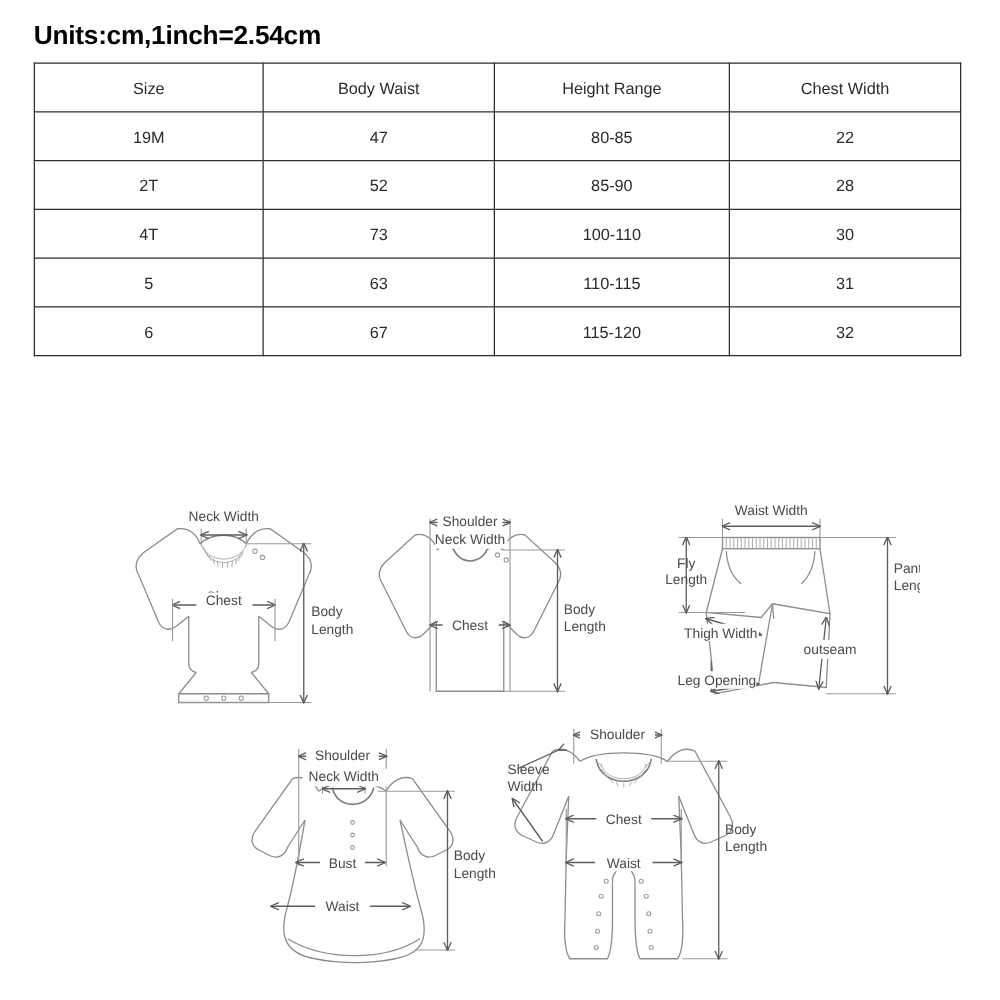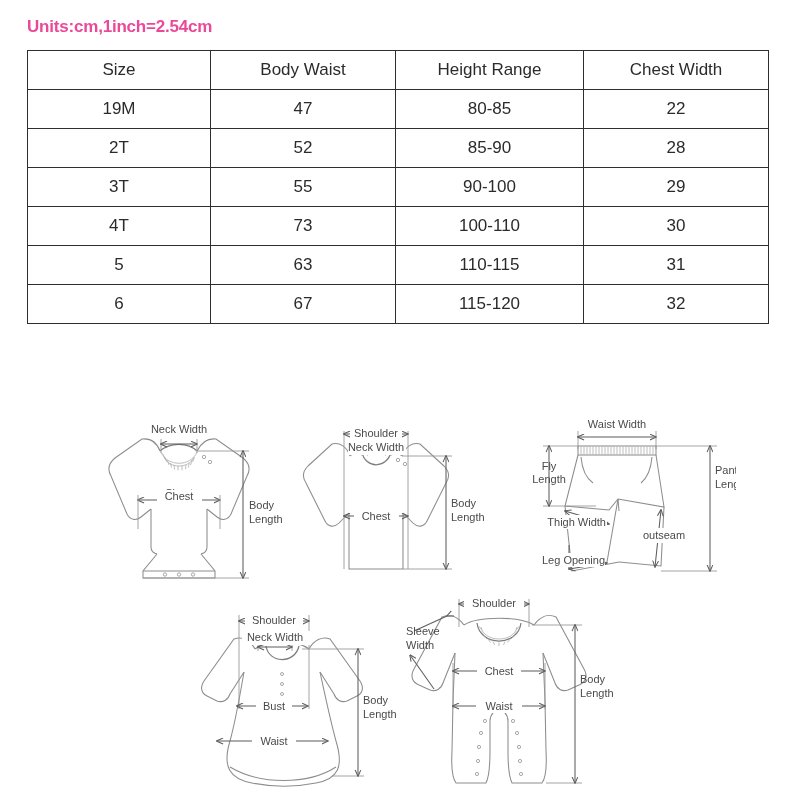--- a/index.html
+++ b/index.html
@@ -14,23 +14,23 @@
     font-family: "Liberation Sans", sans-serif;
     color: #3b3b3b;
     overflow: hidden;
   }
 
   
   #units-title {
     position: absolute;
     left: 27px;
     top: 17px;
-    font-size: 17px;
+    font-size: 21px;
     font-weight: bold;
-    color: #ec4899;
+    color: #000000;
     letter-spacing: -0.2px;
     white-space: nowrap;
   }
 
   
   #size-table-wrap {
     position: absolute;
     left: 27px;
     top: 50px;
     width: 741px;
@@ -39,41 +39,40 @@
     border-collapse: collapse;
     width: 741px;
     table-layout: fixed;
   }
   table.size-table td,
   table.size-table th {
     border: 1.6px solid #2e2e2e;
     height: 38px;
     text-align: center;
     vertical-align: middle;
-    font-size: 17px;
+    font-size: 13px;
     font-weight: normal;
     color: #2b2b2b;
     padding: 0;
   }
   table.size-table col.c0 { width: 183px; }
   table.size-table col.c1 { width: 185px; }
   table.size-table col.c2 { width: 188px; }
   table.size-table col.c3 { width: 185px; }
 
   
   #diagrams {
     position: absolute;
     left: 0;
     top: 385px;
     width: 800px;
     height: 415px;
   }
   .fig {
     position: absolute;
-    margin-top: 16px;
   }
   .fig svg { display: block; }
 
   .ln    { fill: none; stroke: #8d8d8d; stroke-width: 1.05; }
   .ln-th { fill: none; stroke: #7d7d7d; stroke-width: 1.25; }
   .dim   { fill: none; stroke: #5d5d5d; stroke-width: 1.05; }
   .ext   { fill: none; stroke: #9a9a9a; stroke-width: 0.9; }
   .rib   { fill: none; stroke: #a9a9a9; stroke-width: 0.75; }
   .snap  { fill: none; stroke: #9a9a9a; stroke-width: 0.85; }
   .lbl {
@@ -110,26 +109,20 @@
         <td>19M</td>
         <td>47</td>
         <td>80-85</td>
         <td>22</td>
       </tr>
       <tr>
         <td>2T</td>
         <td>52</td>
         <td>85-90</td>
         <td>28</td>
-      </tr>
-      <tr>
-        <td>3T</td>
-        <td>55</td>
-        <td>90-100</td>
-        <td>29</td>
       </tr>
       <tr>
         <td>4T</td>
         <td>73</td>
         <td>100-110</td>
         <td>30</td>
       </tr>
       <tr>
         <td>5</td>
         <td>63</td>

